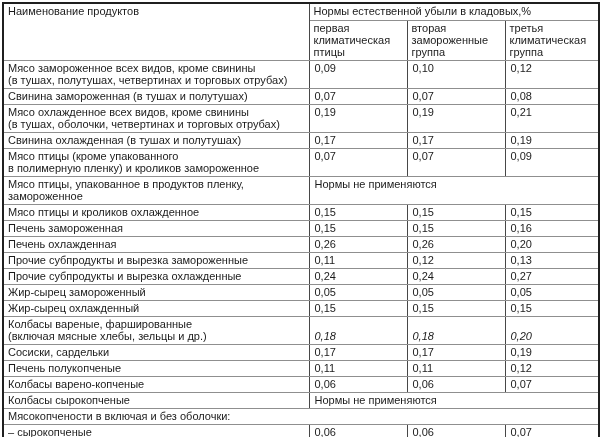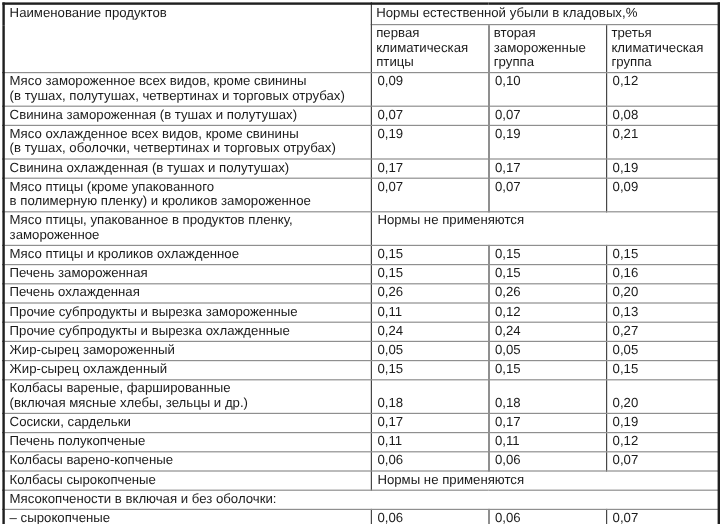--- a/index.html
+++ b/index.html
@@ -41,20 +41,21 @@
     font-weight: normal;
   }
   td.label, th.label {
     white-space: pre-line;
   }
   td.value {
     padding-left: 5px;
   }
   td.vbottom {
     vertical-align: bottom;
+    font-style: italic;
   }
   th.group-hdr {
     height: 13px;
   }
 </style>
 </head>
 <body>
 
 <table class="norms">
   <colgroup>

